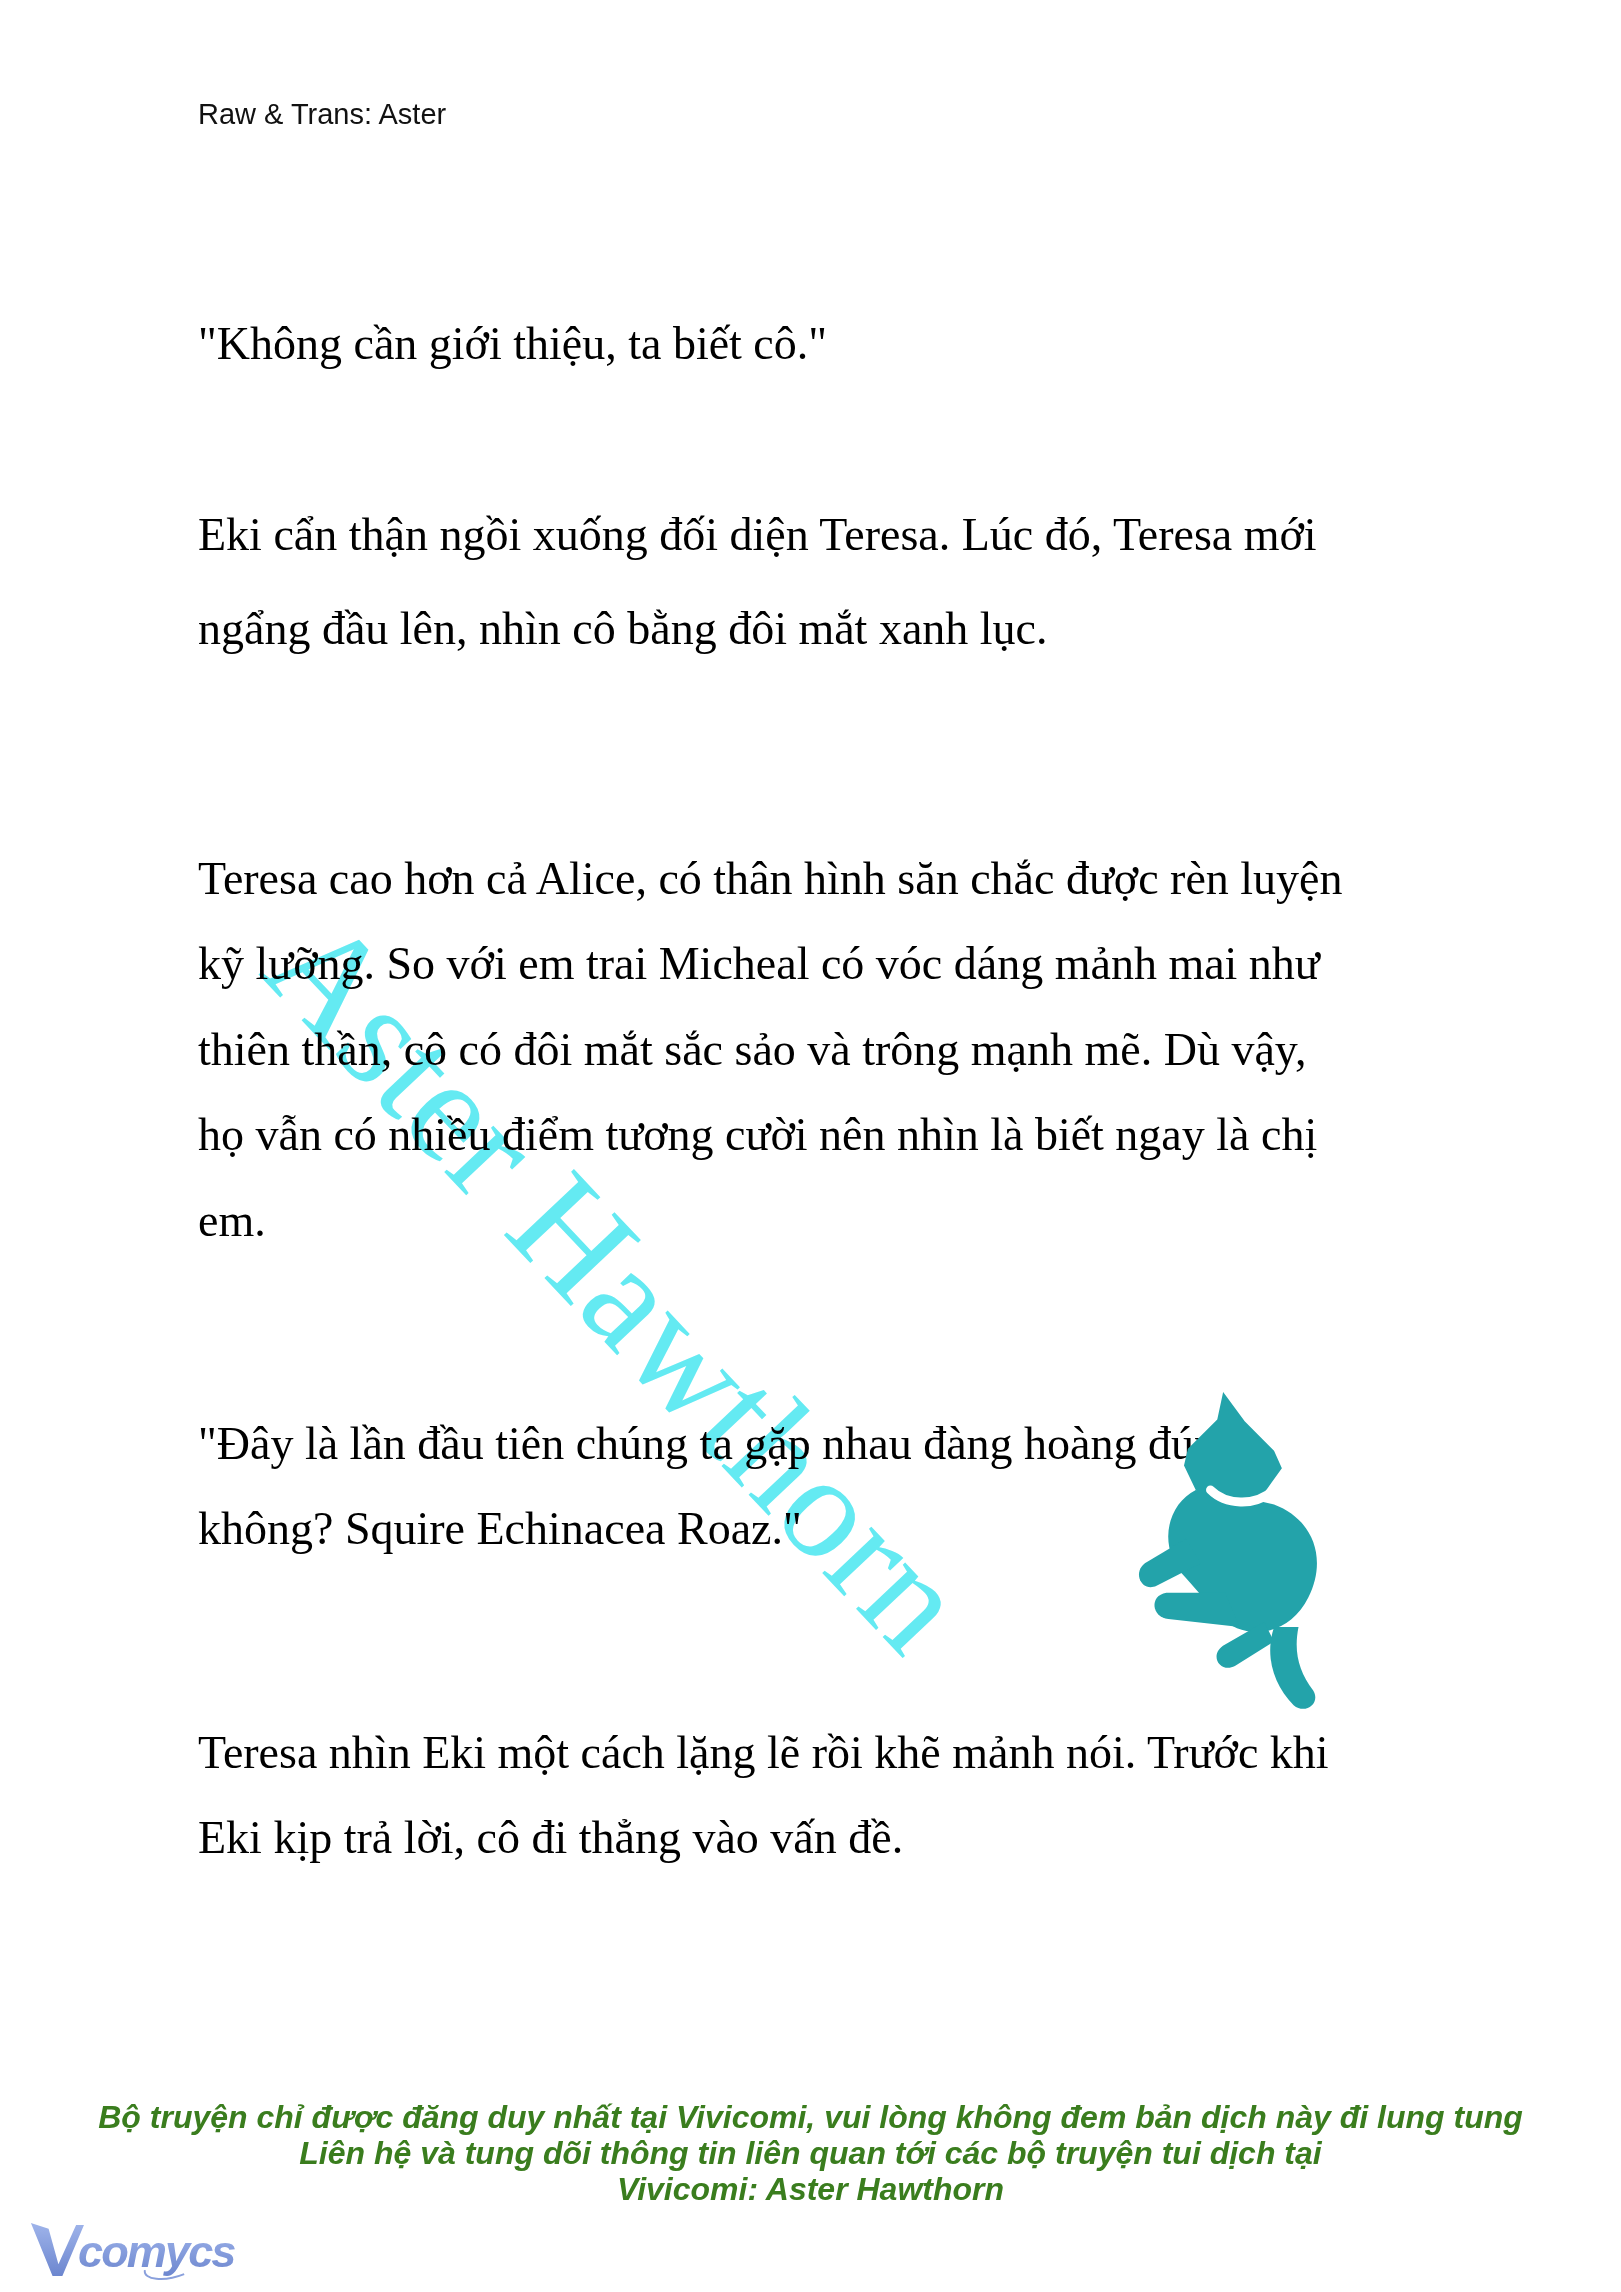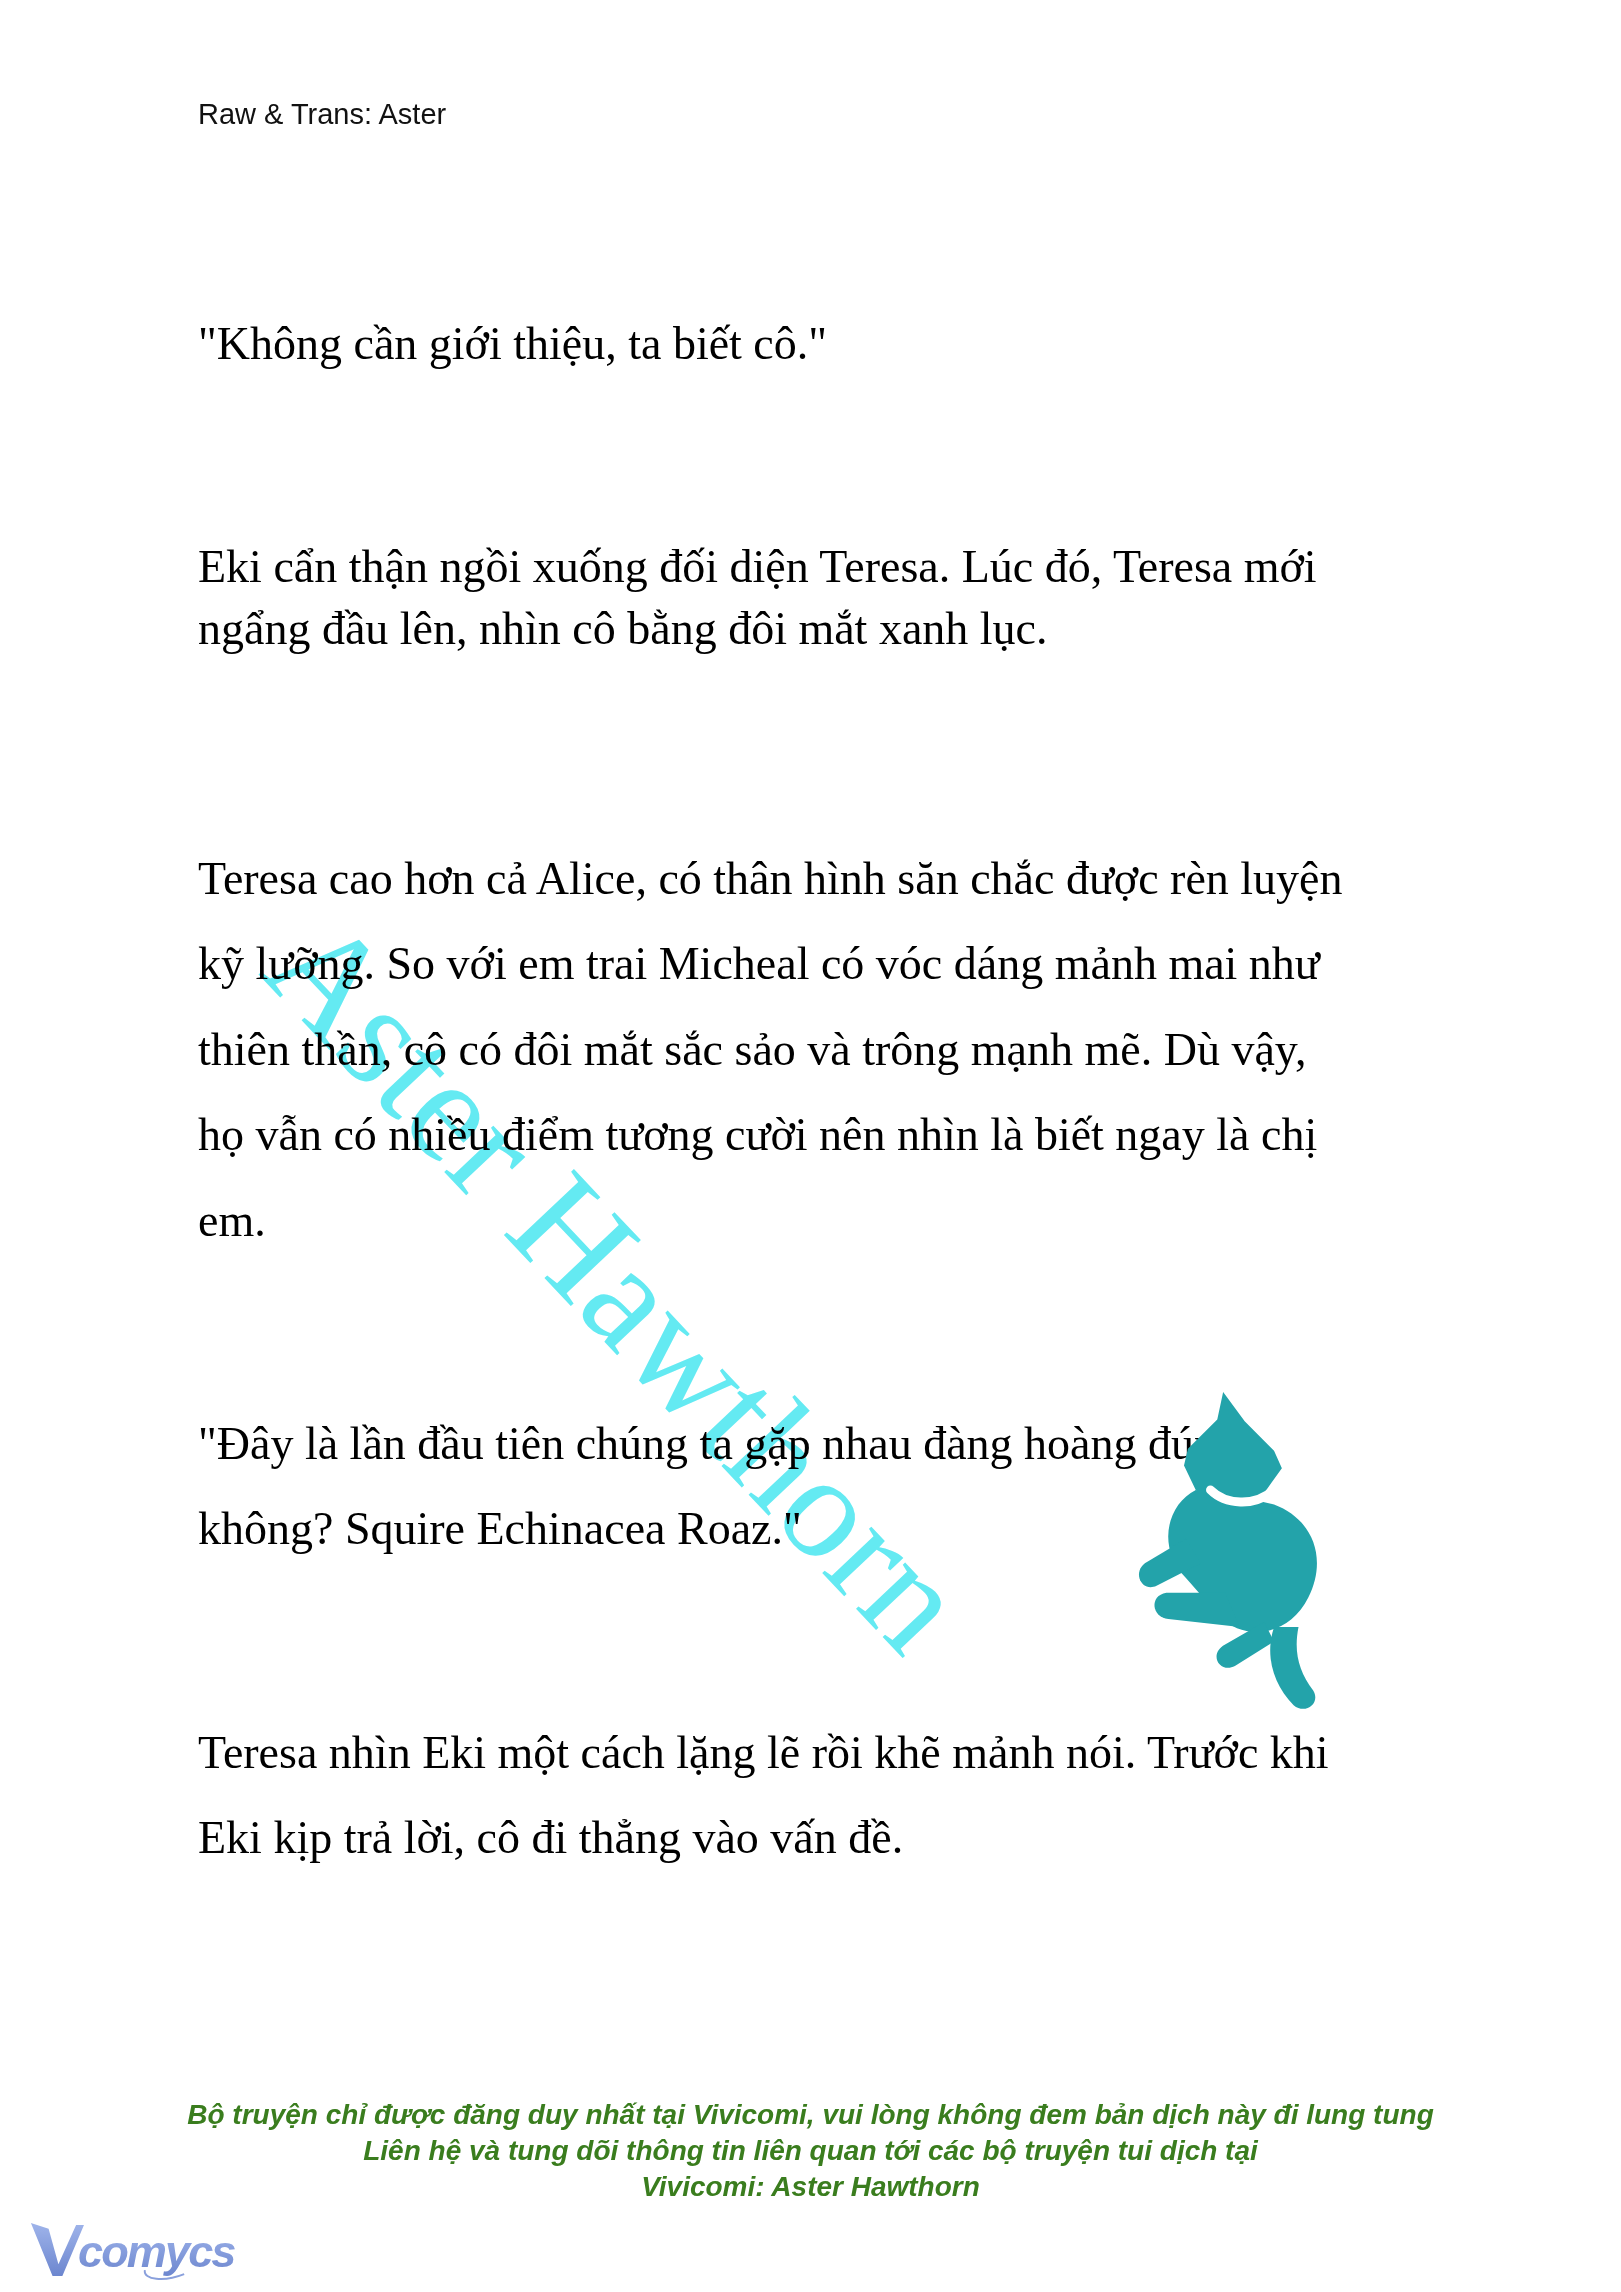--- a/index.html
+++ b/index.html
@@ -19,33 +19,33 @@
     position:absolute; left:240px; top:990px;
     width:1274px; text-align:left;
     font-family:"Liberation Serif", serif; font-size:147px; color:#5ce9f2;
     transform-origin:0 0; transform:rotate(46.7deg) translate(0,-147px);
     white-space:nowrap; line-height:1; opacity:0.95;
   }
   .cat { position:absolute; left:1127px; top:1392px; width:206px; height:323px; }
   .footer {
     position:absolute; left:0; width:1621px; text-align:center;
     font-family:"Liberation Sans", sans-serif; font-weight:bold; font-style:italic;
-    font-size:28px; color:#3a7d1e; white-space:nowrap; line-height:1;
+    font-size:32px; color:#3a7d1e; white-space:nowrap; line-height:1;
   }
   .logo { position:absolute; left:27.4px; top:2213px; width:221px; height:71px; }
 </style>
 </head>
 <body>
 
 <div class="header">Raw &amp; Trans: Aster</div>
 
 <div class="watermark">Aster Hawthorn</div>
 
 <div class="line" style="top:321px">"Không cần giới thiệu, ta biết cô."</div>
-<div class="line" style="top:544px">Eki cẩn thận ngồi xuống đối diện Teresa. Lúc đó, Teresa mới</div>
+<div class="line" style="top:512px">Eki cẩn thận ngồi xuống đối diện Teresa. Lúc đó, Teresa mới</div>
 <div class="line" style="top:606px">ngẩng đầu lên, nhìn cô bằng đôi mắt xanh lục.</div>
 <div class="line" style="top:856px">Teresa cao hơn cả Alice, có thân hình săn chắc được rèn luyện</div>
 <div class="line" style="top:941px">kỹ lưỡng. So với em trai Micheal có vóc dáng mảnh mai như</div>
 <div class="line" style="top:1027px">thiên thần, cô có đôi mắt sắc sảo và trông mạnh mẽ. Dù vậy,</div>
 <div class="line" style="top:1112px">họ vẫn có nhiều điểm tương cười nên nhìn là biết ngay là chị</div>
 <div class="line" style="top:1198px">em.</div>
 <div class="line" style="top:1421px">"Đây là lần đầu tiên chúng ta gặp nhau đàng hoàng đúng</div>
 <div class="line" style="top:1506px">không? Squire Echinacea Roaz."</div>
 <div class="line" style="top:1730px">Teresa nhìn Eki một cách lặng lẽ rồi khẽ mảnh nói. Trước khi</div>
 <div class="line" style="top:1815px">Eki kịp trả lời, cô đi thẳng vào vấn đề.</div>

